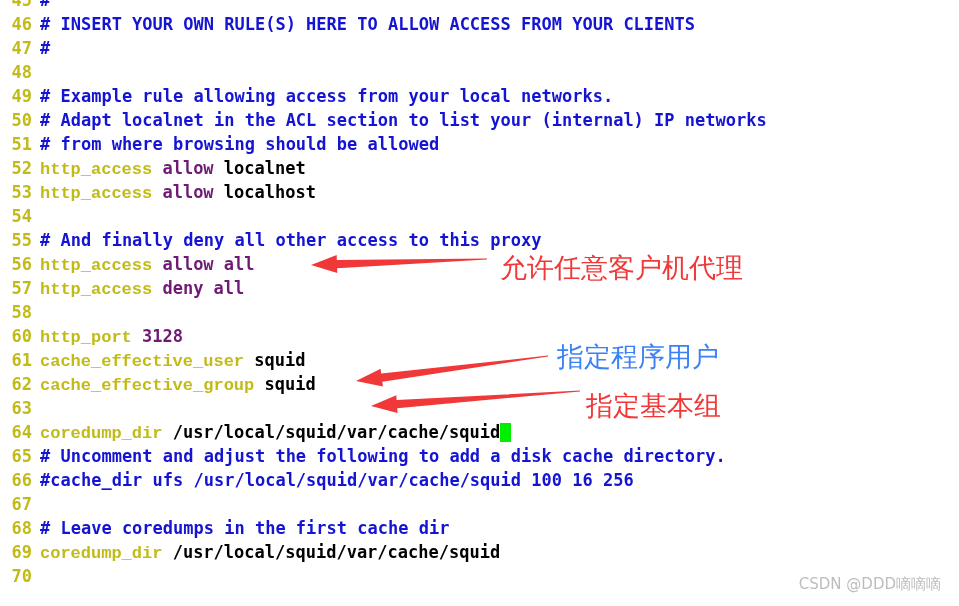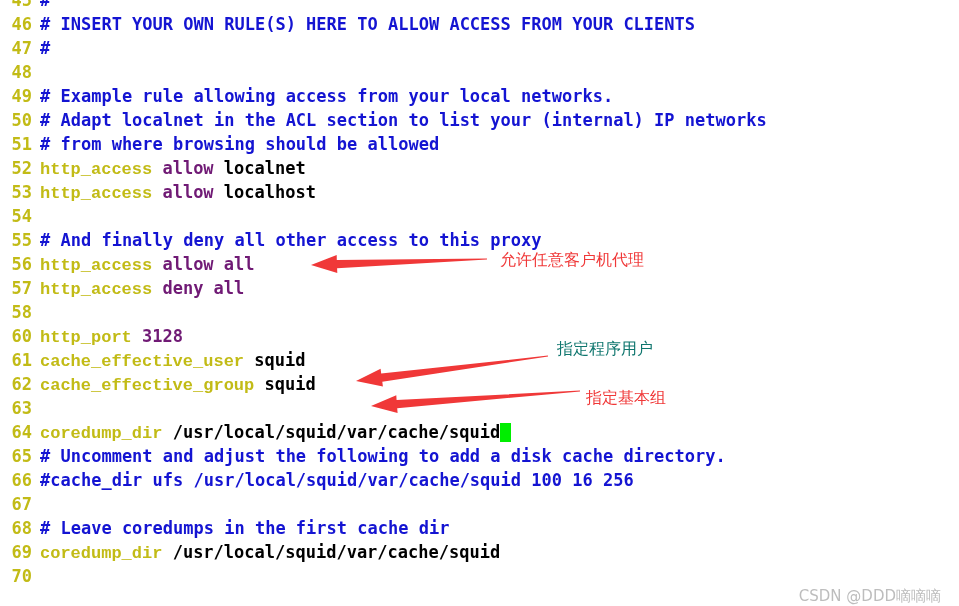--- a/index.html
+++ b/index.html
@@ -70,33 +70,33 @@
     left: 0;
     top: 0;
     width: 959px;
     height: 606px;
     pointer-events: none;
   }
   .ann-text {
     position: absolute;
     color: #f03838;
     font-family: "DejaVu Sans", "Liberation Sans", sans-serif;
-    font-size: 16px;
+    font-size: 27px;
     white-space: nowrap;
   }
   .ann-svg {
     position: absolute;
     left: 0;
     top: 0;
   }
 
   #watermark {
     position: absolute;
     right: 18px;
-    bottom: 0;
+    bottom: 12px;
     color: #bdbdbd;
     font-family: "DejaVu Sans", "Liberation Sans", sans-serif;
     font-size: 15px;
     white-space: nowrap;
   }
 </style>
 </head>
 <body>
 
 <div id="editor">
@@ -130,17 +130,17 @@
 </div>
 
 <svg id="annotations" class="ann-svg" width="959" height="606">
     <polygon points="311.0,265.0 336.7,255.1 336.8,259.9 487.0,258.6 487.0,259.4 337.1,268.3 337.3,273.1" fill="#f03838"></polygon>
     <polygon points="356.0,381.0 380.6,368.7 381.2,373.5 547.9,355.6 548.1,356.4 382.3,381.8 382.9,386.6" fill="#f03838"></polygon>
     <polygon points="371.0,406.0 396.3,395.2 396.6,399.9 580.0,390.6 580.0,391.4 397.2,408.3 397.6,413.1" fill="#f03838"></polygon>
   </svg>
 
 <div id="ann-labels">
     <div class="ann-text" style="left: 500px; top: 250px; color: rgb(240, 56, 56);">允许任意客户机代理</div>
-    <div class="ann-text" style="left: 557px; top: 339px; color: #0f766e;">指定程序用户</div>
+    <div class="ann-text" style="left: 557px; top: 339px; color: #3b82f6;">指定程序用户</div>
     <div class="ann-text" style="left: 586px; top: 388px; color: rgb(240, 56, 56);">指定基本组</div>
   </div>
 
 <div id="watermark" style="color: rgb(189, 189, 189);">CSDN @DDD嘀嘀嘀</div>
 
 </body></html>

